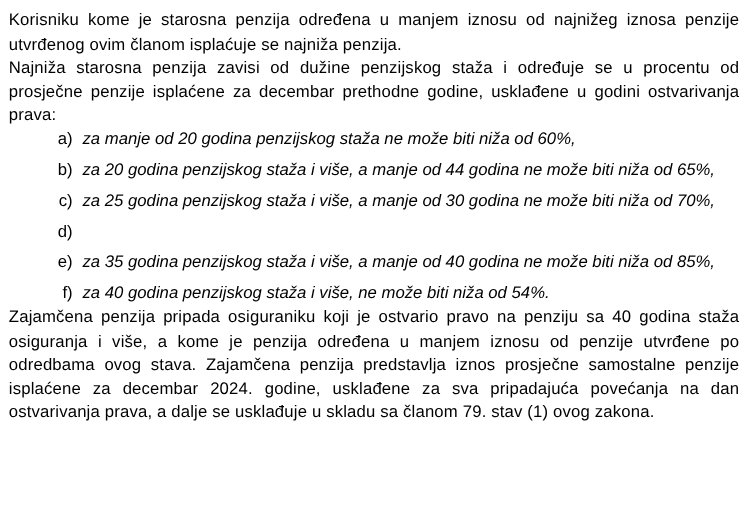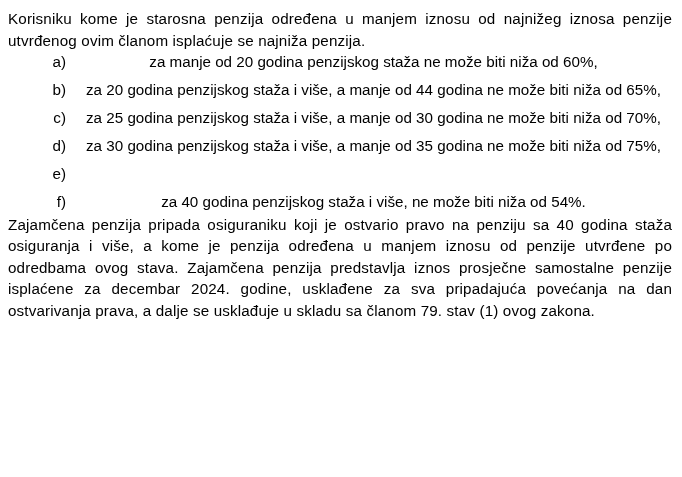--- a/index.html
+++ b/index.html
@@ -47,56 +47,58 @@
   .list-item .marker {
     width: 28px;
     min-width: 28px;
     text-align: right;
     padding-right: 9px;
     box-sizing: content-box;
     margin-left: 30px;
   }
   .list-item .itemtext {
     flex: 1;
-    text-align: center;
+    text-align: left;
+    font-style: italic;
   }
   .list-item.spaced {
     margin-top: 6.5px;
   }
   .tail {
     margin-top: 1px;
   }
 </style>
 </head>
 <body>
 
 <div class="page">
 
   <p class="para first">Korisniku kome je starosna penzija određena u manjem iznosu od najnižeg iznosa penzije utvrđenog ovim članom isplaćuje se najniža penzija.</p>
 
+  <p class="para">Najniža starosna penzija zavisi od dužine penzijskog staža i određuje se u procentu od prosječne penzije isplaćene za decembar prethodne godine, usklađene u godini ostvarivanja prava:</p>
 
   <ul class="list">
     <li class="list-item">
       <span class="marker">a)</span>
       <span class="itemtext">za manje od 20 godina penzijskog staža ne može biti niža od 60%,</span>
     </li>
     <li class="list-item spaced">
       <span class="marker">b)</span>
       <span class="itemtext">za 20 godina penzijskog staža i više, a manje od 44 godina ne može biti niža od 65%,</span>
     </li>
     <li class="list-item spaced">
       <span class="marker">c)</span>
       <span class="itemtext">za 25 godina penzijskog staža i više, a manje od 30 godina ne može biti niža od 70%,</span>
     </li>
     <li class="list-item spaced">
       <span class="marker">d)</span>
-      <span class="itemtext">za 30 godina penzijskog staža i više, a manje od 35 godina ne može biti niža od 75%,</span>
     </li>
     <li class="list-item spaced">
       <span class="marker">e)</span>
+      <span class="itemtext">za 35 godina penzijskog staža i više, a manje od 40 godina ne može biti niža od 85%,</span>
     </li>
     <li class="list-item spaced">
       <span class="marker">f)</span>
       <span class="itemtext">za 40 godina penzijskog staža i više, ne može biti niža od 54%.</span>
     </li>
   </ul>
 
   <p class="para tail">Zajamčena penzija pripada osiguraniku koji je ostvario pravo na penziju sa 40 godina staža osiguranja i više, a kome je penzija određena u manjem iznosu od penzije utvrđene po odredbama ovog stava. Zajamčena penzija predstavlja iznos prosječne samostalne penzije isplaćene za decembar 2024. godine, usklađene za sva pripadajuća povećanja na dan ostvarivanja prava, a dalje se usklađuje u skladu sa članom 79. stav (1) ovog zakona.</p>
 
 </div>

